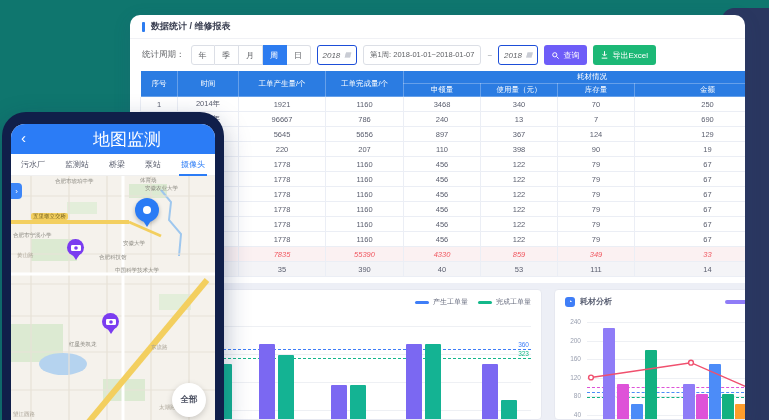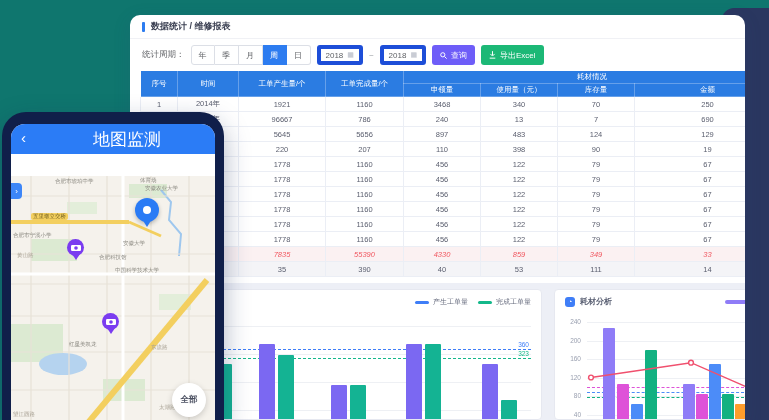--- a/index.html
+++ b/index.html
@@ -16,21 +16,21 @@
   .crumb-accent { width:3px; height:10px; background:#2d7cf0; margin-left:12px; margin-right:6px; border-radius:1px; }
   .crumb-text { font-size:9px; color:#3a3f51; font-weight:bold; }
 
   .filter-row { position:absolute; left:12px; top:30px; height:20px; display:flex; align-items:center; gap:6px; white-space:nowrap; }
   .flabel { font-size:8.5px; color:#606266; }
   .seg { display:flex; }
   .seg button { width:24px; height:20px; font-size:8px; color:#606266; background:#fff; border:1px solid #dcdfe6; border-left:none; cursor:pointer; font-family:inherit; }
   .seg button:first-child { border-left:1px solid #dcdfe6; border-radius:3px 0 0 3px; }
   .seg button:last-child { border-radius:0 3px 3px 0; }
   .seg button.active { background:#2d7cf0; border-color:#2d7cf0; color:#fff; }
-  .sel { height:20px; border:4px solid #1d4ed8; border-radius:3px; display:flex; align-items:center; padding:0 5px; gap:4px; font-size:8px; color:#606266; background:#fff; }
+  .sel { height:20px; border:1px solid #1d4ed8; border-radius:3px; display:flex; align-items:center; padding:0 5px; gap:4px; font-size:8px; color:#606266; background:#fff;font-style:italic; }
   .sel .cal { font-size:7px; color:#b5b9c4; }
   .dinp { height:20px; border:1px solid #dcdfe6; border-radius:3px; display:flex; align-items:center; padding:0 6px; font-size:7.5px; color:#606266; background:#fff; }
   .tilde { font-size:8px; color:#909399; }
   .btn { height:20px; border:none; border-radius:3px; color:#fff; font-size:8px; display:flex; align-items:center; gap:4px; padding:0 8px; cursor:pointer; font-family:inherit; }
   .btn-q { background:#6e5df8; }
   .btn-e { background:#1cb876; }
   .btn svg { display:block; }
 
   
   .tbl-wrap { position:absolute; left:10px; top:55px; width:640px; }
@@ -102,20 +102,21 @@
           <button>年</button>
           <button>季</button>
           <button>月</button>
           <button class="active">周</button>
           <button>日</button>
         </div>
       <div class="sel">
         <span>2018</span>
         <span class="cal">▦</span>
       </div>
+      <div class="dinp">第1周: 2018-01-01~2018-01-07</div>
       <span class="tilde">~</span>
       <div class="sel">
         <span>2018</span>
         <span class="cal">▦</span>
       </div>
       <button class="btn btn-q">
         <svg width="7" height="7" viewBox="0 0 10 10">
             <circle cx="4" cy="4" r="3" fill="none" stroke="#fff" stroke-width="1.4"></circle>
             <line x1="6.5" y1="6.5" x2="9.5" y2="9.5" stroke="#fff" stroke-width="1.4"></line>
           </svg>
@@ -177,21 +178,21 @@
               <td>13</td>
               <td>7</td>
               <td>690</td>
             </tr>
             <tr>
               <td>3</td>
               <td>2016年</td>
               <td>5645</td>
               <td>5656</td>
               <td>897</td>
-              <td>483</td>
+              <td>367</td>
               <td>124</td>
               <td>129</td>
             </tr>
             <tr>
               <td>4</td>
               <td>2017年</td>
               <td>220</td>
               <td>207</td>
               <td>110</td>
               <td>398</td>
@@ -349,20 +350,27 @@
         </div>
     </div>
   </div>
 
   <div class="phone">
     <div class="p-screen">
       <div class="p-header">
         <span class="p-back">‹</span>
         <span class="p-title">地图监测</span>
       </div>
+      <div class="p-tabs" id="ptabs">
+          <span class="p-tab">污水厂</span>
+          <span class="p-tab">监测站</span>
+          <span class="p-tab">桥梁</span>
+          <span class="p-tab">泵站</span>
+          <span class="p-tab active">摄像头</span>
+        </div>
       <div class="p-map" id="pmap">
         <svg width="204" height="244">
           <rect x="0" y="0" width="204" height="244" fill="#f5f2ec"></rect>
           <rect x="20" y="63" width="46" height="22" fill="#dcead2"></rect>
           <rect x="118" y="8" width="38" height="14" fill="#dcead2"></rect>
           <rect x="56" y="26" width="30" height="12" fill="#e3eeda"></rect>
           <rect x="0" y="148" width="52" height="38" fill="#dcead2"></rect>
           <rect x="148" y="118" width="32" height="16" fill="#e3eeda"></rect>
           <rect x="92" y="203" width="42" height="22" fill="#dcead2"></rect>
           <ellipse cx="52" cy="188" rx="24" ry="11" fill="#b5d3ef"></ellipse>

